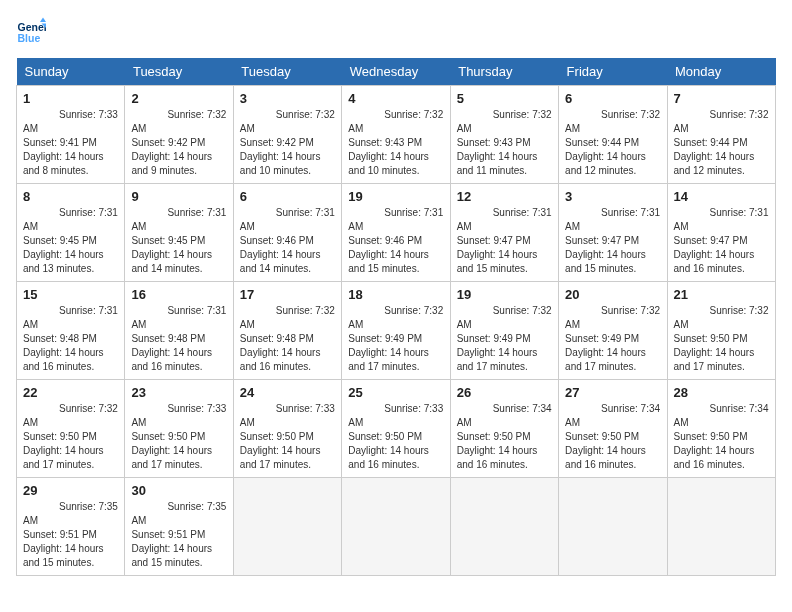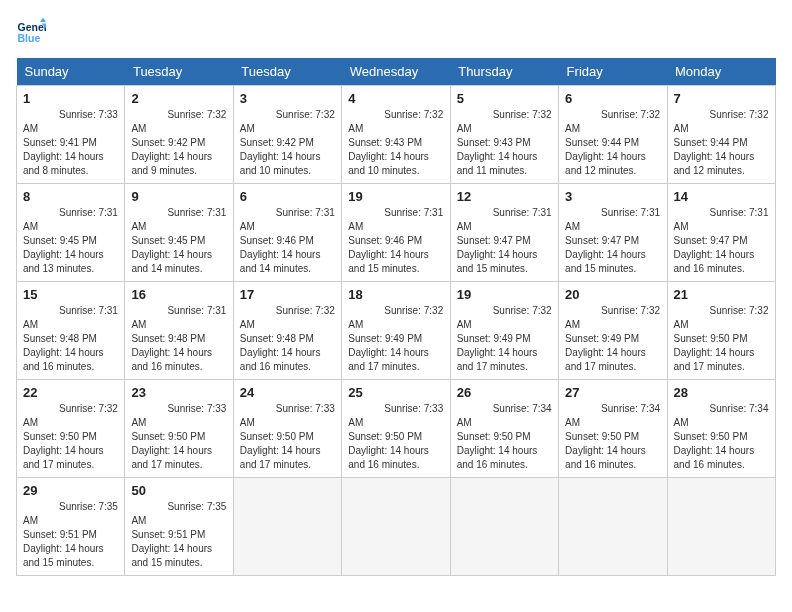--- a/index.html
+++ b/index.html
@@ -229,21 +229,21 @@
         <span class="day-num">28</span>
         <span class="cell-text">Sunrise: 7:34 AM<br>Sunset: 9:50 PM<br>Daylight: 14 hours<br>and 16 minutes.</span>
       </td>
       </tr>
       <tr>
         <td>
         <span class="day-num">29</span>
         <span class="cell-text">Sunrise: 7:35 AM<br>Sunset: 9:51 PM<br>Daylight: 14 hours<br>and 15 minutes.</span>
       </td>
         <td>
-        <span class="day-num">50</span>
+        <span class="day-num">30</span>
         <span class="cell-text">Sunrise: 7:35 AM<br>Sunset: 9:51 PM<br>Daylight: 14 hours<br>and 15 minutes.</span>
       </td>
         <td class="empty"></td>
         <td class="empty"></td>
         <td class="empty"></td>
         <td class="empty"></td>
         <td class="empty"></td>
       </tr>
     </tbody>
 </table>

